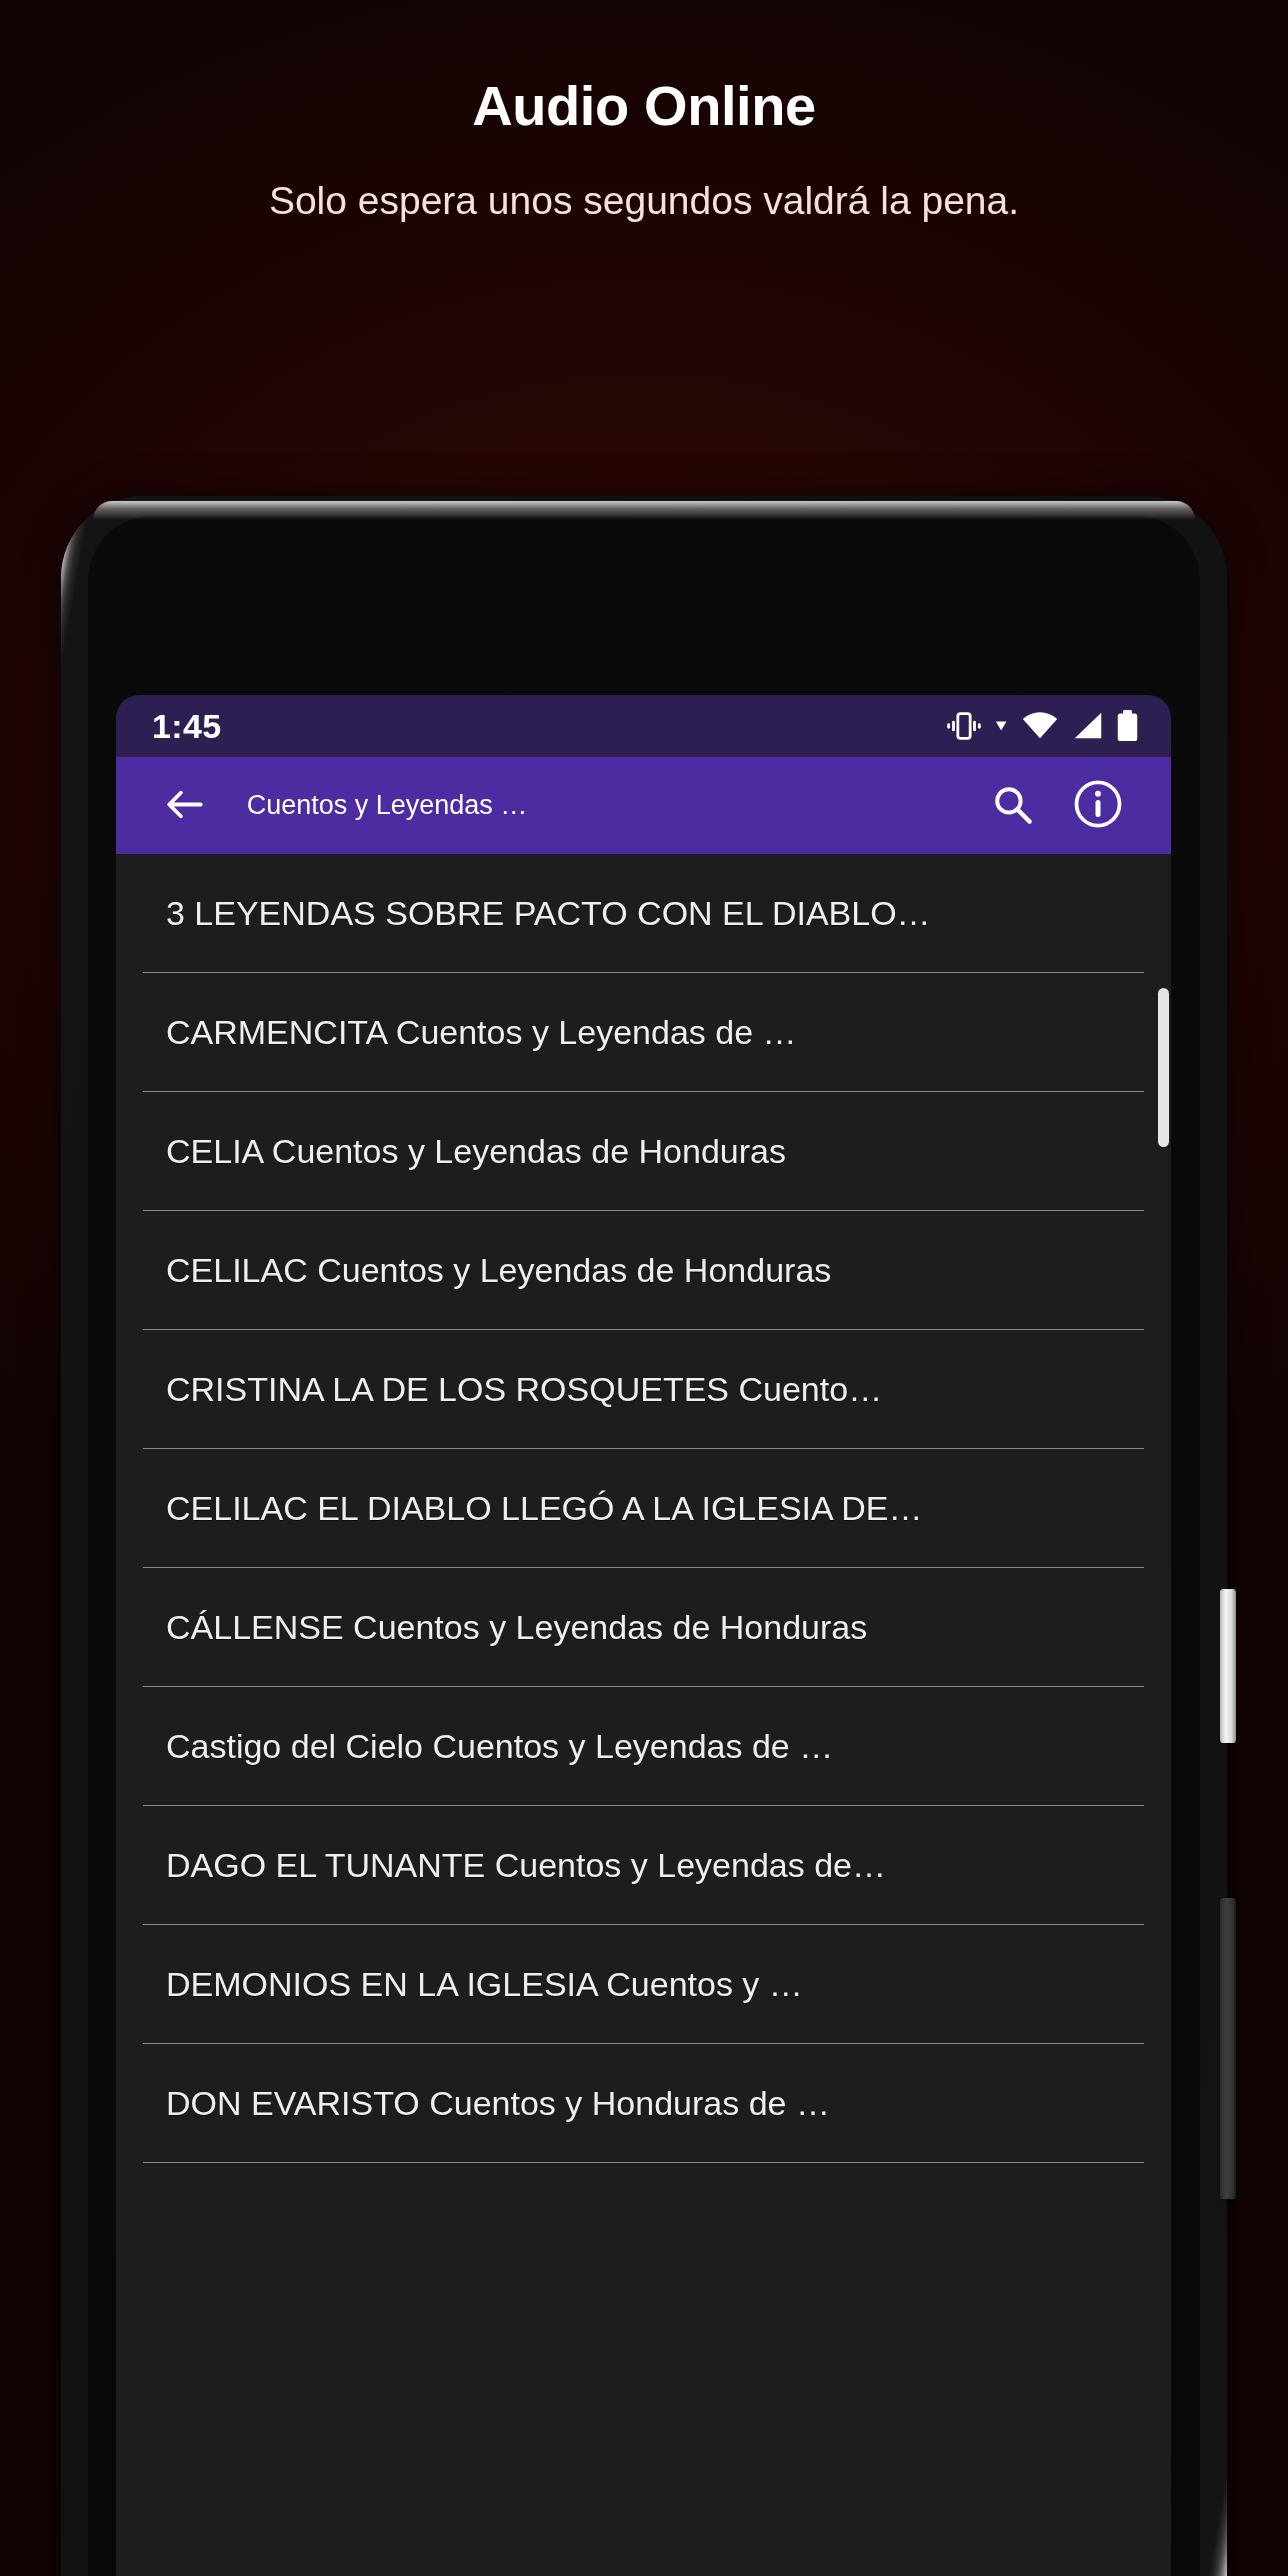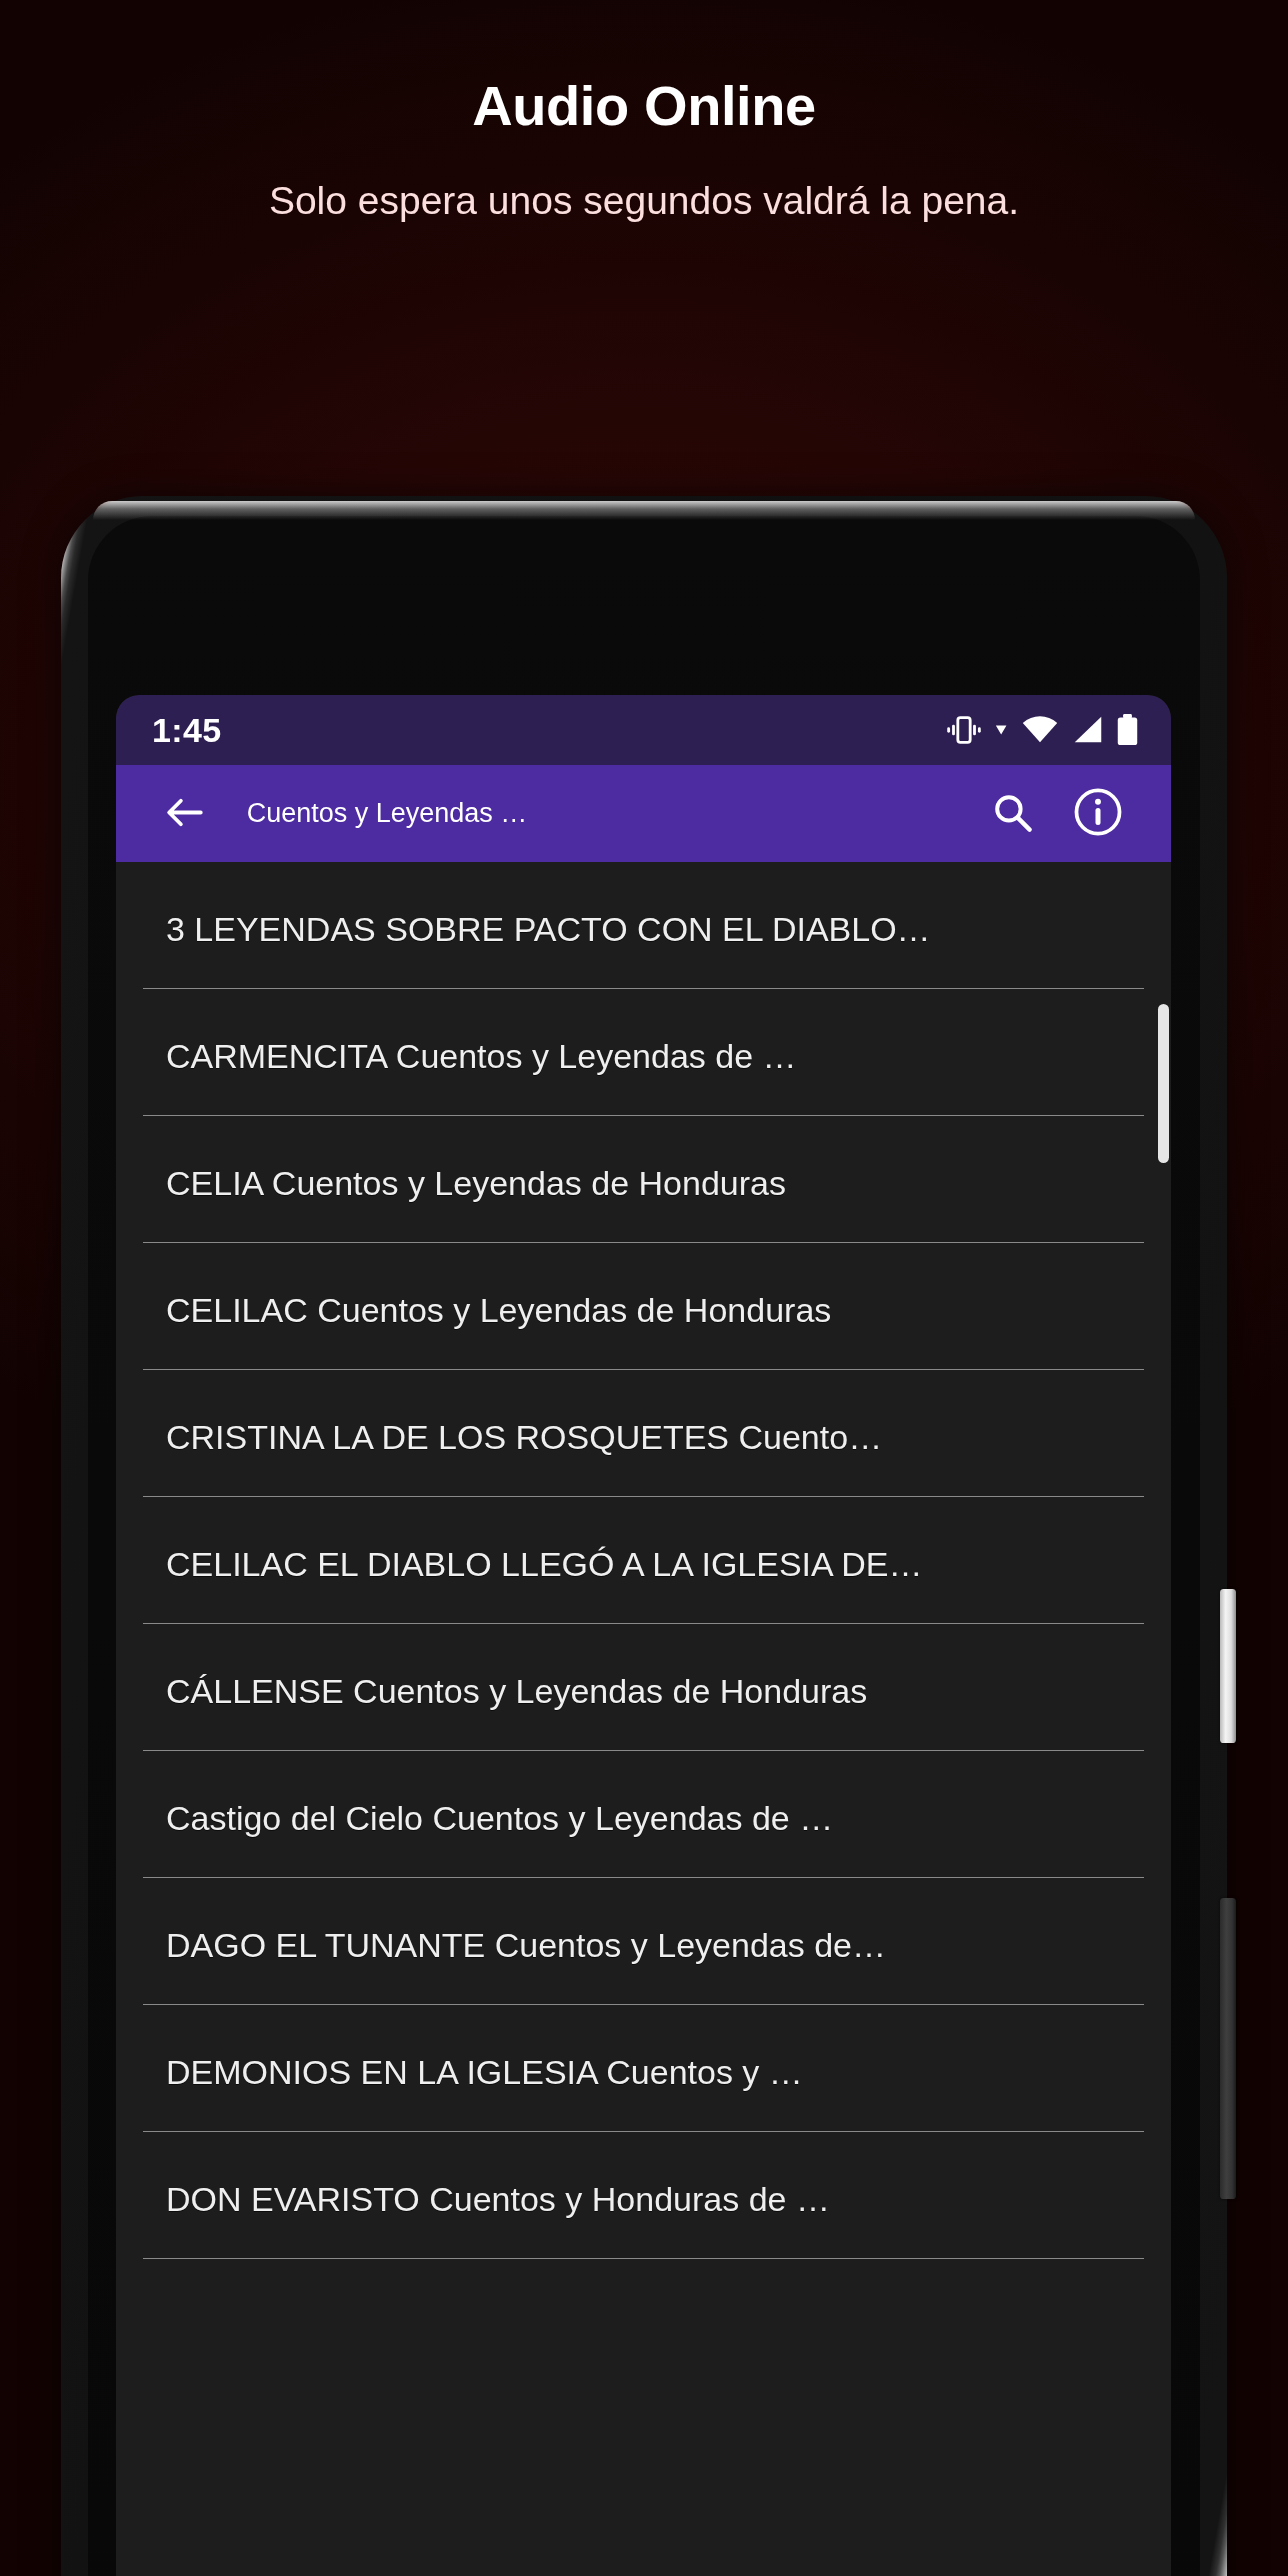--- a/index.html
+++ b/index.html
@@ -142,21 +142,21 @@
     left: 55px; top: 199px;
     width: 1055px;
     height: 1948px;
     border-radius: 23px 23px 0 0;
     overflow: hidden;
     background: #1c1c1c;
   }
 
   
   .statusbar {
-    height: 70px;
+    height: 62px;
     background: #2e1f52;
     display: flex;
     align-items: center;
     justify-content: space-between;
     padding: 0 32px 0 36px;
     border-radius: 23px 23px 0 0;
   }
   .clock {
     color: #ffffff;
     font-size: 34px;
@@ -203,21 +203,20 @@
     background: #1d1d1d;
     height: calc(1948px - 70px - 97px);
     padding: 0 27px;
   }
   .list-item {
     height: 119px;
     display: flex;
     align-items: center;
     border-bottom: 1.8px solid #8a8a8a;
     padding: 0 16px 0 23px;
-    margin-top: 8px;
   }
   .list-item:last-child { border-bottom: none; }
   .item-text {
     color: #efefef;
     font-size: 34px;
     font-weight: 400;
     white-space: nowrap;
     overflow: hidden;
     text-shadow: 0 0.9px 0 rgba(0,0,0,.6);
   }

